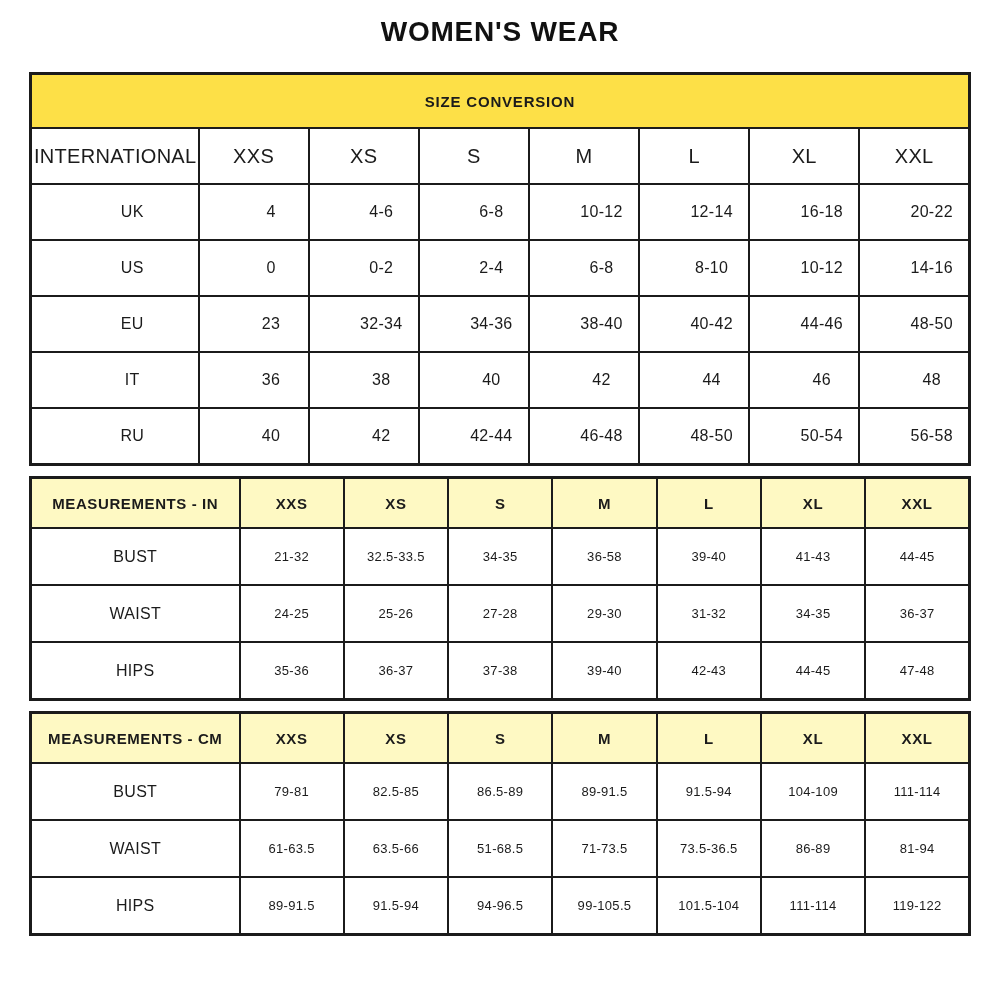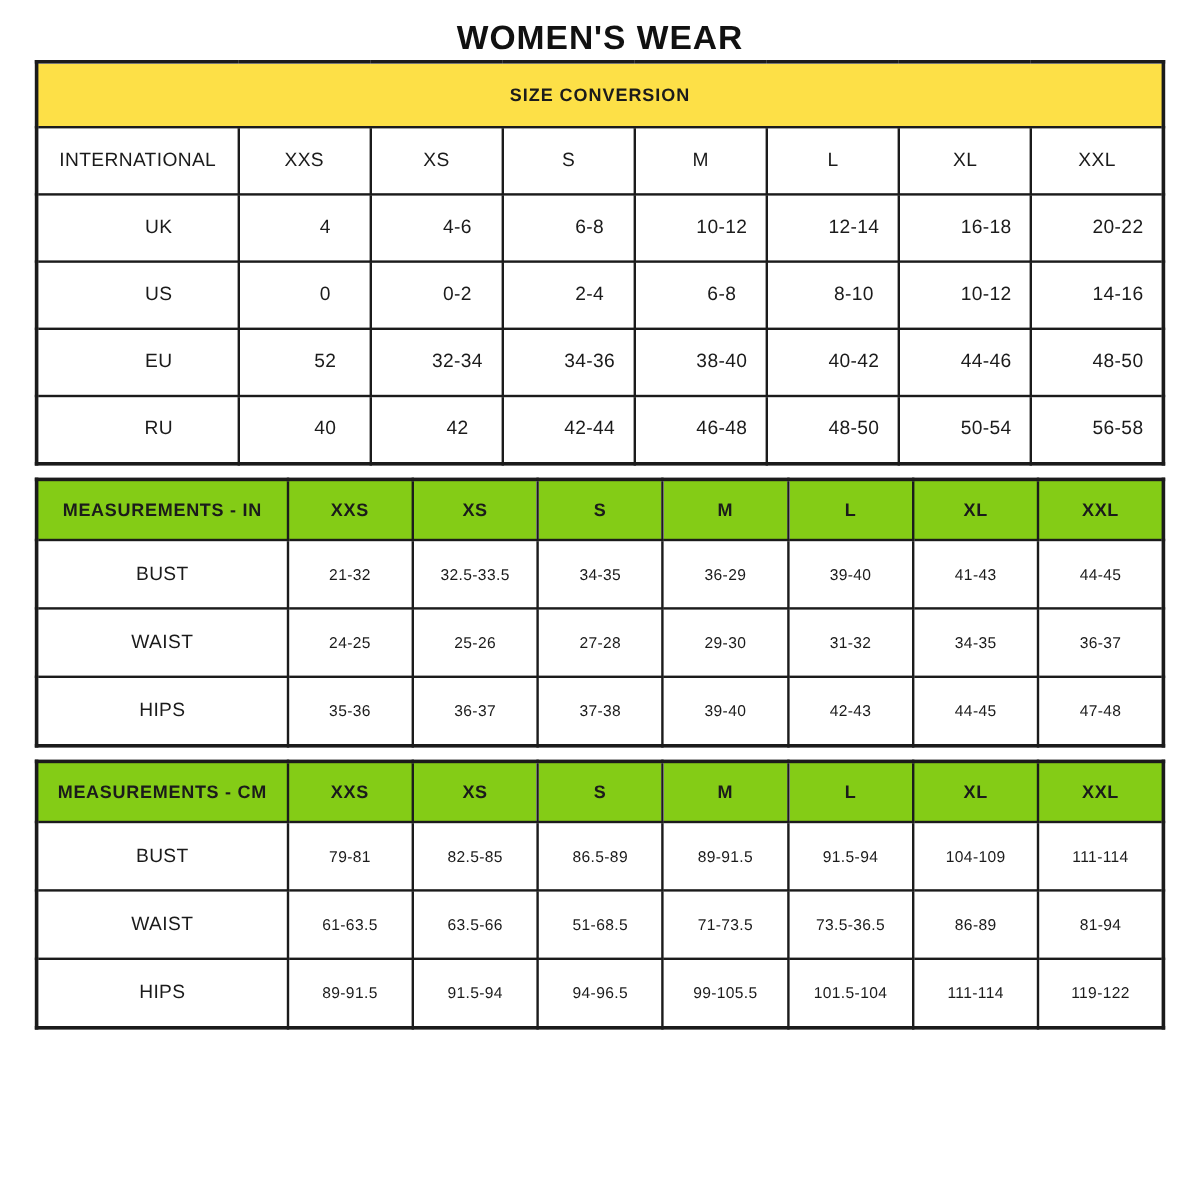--- a/index.html
+++ b/index.html
@@ -11,21 +11,21 @@
     font-family: "Liberation Sans", sans-serif;
     color: #1b1b1b;
     -webkit-font-smoothing: antialiased;
   }
   .page {
     width: 942px;
     margin: 0 auto;
     padding-top: 12px;
   }
   h1.page-title {
-    margin: 4px 0 2px 0;
+    margin: 4px 0 24px 0;
     text-align: center;
     font-size: 28px;
     font-weight: 700;
     letter-spacing: 0.8px;
     color: #111111;
   }
   table.tbl {
     border-collapse: collapse;
     table-layout: fixed;
     width: 942px;
@@ -42,27 +42,27 @@
   }
   
   .t1 col.c-label { width: 168px; }
   .t1 tr.banner td {
     height: 52px;
     background: #fde047;
     font-weight: 700;
     font-size: 15px;
     letter-spacing: 0.8px;
   }
-  .t1 tr.head td { height: 54px; font-size: 16px; }
+  .t1 tr.head td { height: 54px; font-size: 20px; }
   .t1 tr.r td { height: 54px; font-size: 16px; padding-left: 37px; }
   
   .t23 col.c-label { width: 209px; }
   .t23 tr.head td {
     height: 48px;
-    background: #84cc16;
+    background: #fef9c3;
     font-weight: 700;
     font-size: 15px;
     letter-spacing: 0.6px;
   }
   .t23 tr.r td { height: 55px; font-size: 13px; }
   .t23 tr.r td.rowlabel { font-size: 16px; margin-top: 36px; }
   .t23 tr.head td.rowlabel { font-size: 15px; }
 </style>
 </head>
 <body>
@@ -111,27 +111,37 @@
         <td>0</td>
         <td>0-2</td>
         <td>2-4</td>
         <td>6-8</td>
         <td>8-10</td>
         <td>10-12</td>
         <td>14-16</td>
       </tr>
       <tr class="r">
         <td class="rowlabel">EU</td>
-        <td>52</td>
+        <td>23</td>
         <td>32-34</td>
         <td>34-36</td>
         <td>38-40</td>
         <td>40-42</td>
         <td>44-46</td>
         <td>48-50</td>
+      </tr>
+      <tr class="r">
+        <td class="rowlabel">IT</td>
+        <td>36</td>
+        <td>38</td>
+        <td>40</td>
+        <td>42</td>
+        <td>44</td>
+        <td>46</td>
+        <td>48</td>
       </tr>
       <tr class="r">
         <td class="rowlabel">RU</td>
         <td>40</td>
         <td>42</td>
         <td>42-44</td>
         <td>46-48</td>
         <td>48-50</td>
         <td>50-54</td>
         <td>56-58</td>
@@ -159,21 +169,21 @@
         <td>M</td>
         <td>L</td>
         <td>XL</td>
         <td>XXL</td>
       </tr>
       <tr class="r">
         <td class="rowlabel">BUST</td>
         <td>21-32</td>
         <td>32.5-33.5</td>
         <td>34-35</td>
-        <td>36-29</td>
+        <td>36-58</td>
         <td>39-40</td>
         <td>41-43</td>
         <td>44-45</td>
       </tr>
       <tr class="r">
         <td class="rowlabel">WAIST</td>
         <td>24-25</td>
         <td>25-26</td>
         <td>27-28</td>
         <td>29-30</td>

